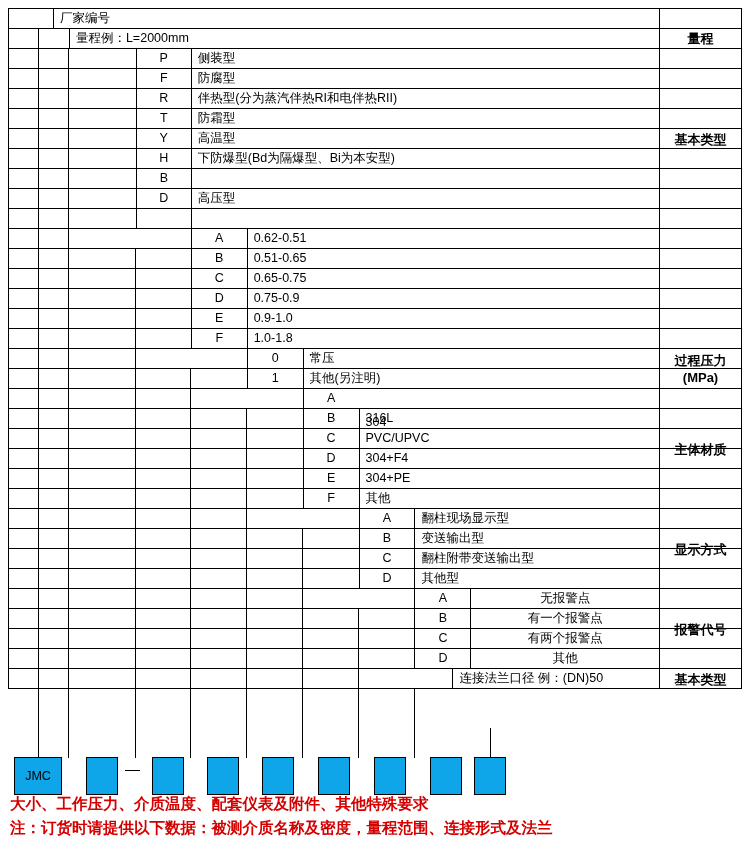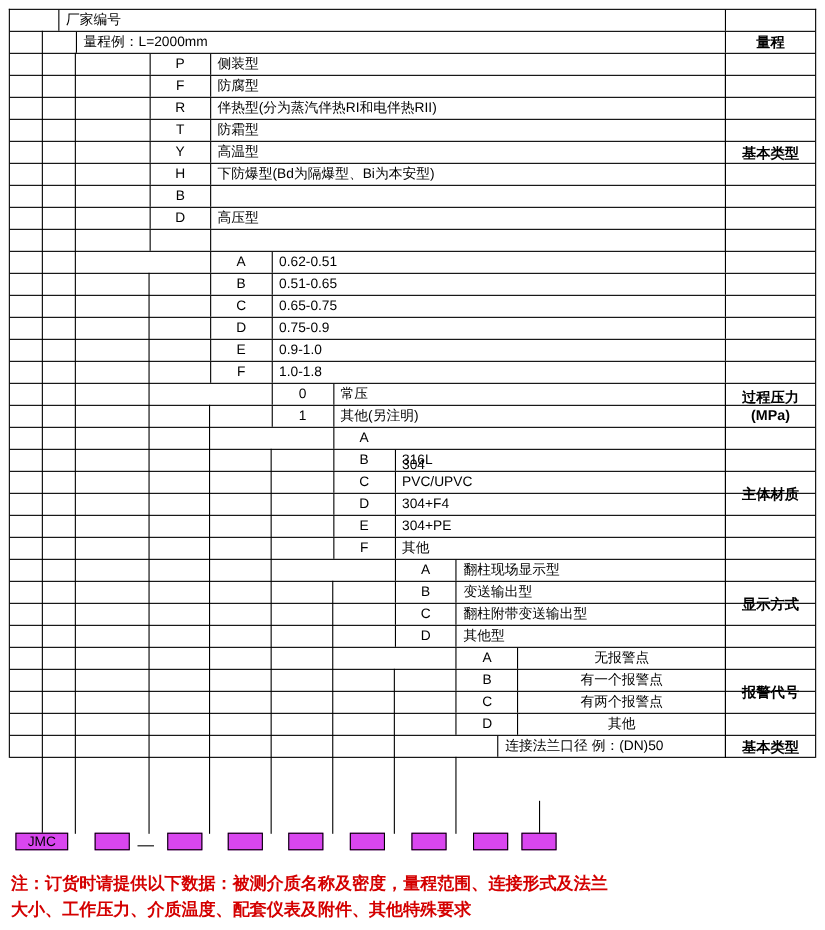--- a/index.html
+++ b/index.html
@@ -73,23 +73,23 @@
   }
 
   
   .boxrow {
     position: absolute;
     left: 0; top: 757px;
     width: 750px; height: 30px;
   }
   .cbox {
     position: absolute;
-    height: 16px;
+    height: 38px;
     border: 1px solid #000;
-    background: #d946ef;
+    background: #0ea5e9;
     display: flex;
     align-items: center;
     justify-content: center;
     font-size: 12.5px;
   }
   .dash {
     position: absolute;
     font-size: 15px;
     line-height: 24px;
   }
@@ -367,17 +367,17 @@
     <div class="cbox" style="left:152px; width:32px;"></div>
     <div class="cbox" style="left:207px; width:32px;"></div>
     <div class="cbox" style="left:262px; width:32px;"></div>
     <div class="cbox" style="left:318px; width:32px;"></div>
     <div class="cbox" style="left:374px; width:32px;"></div>
     <div class="cbox" style="left:430px; width:32px;"></div>
     <div class="cbox" style="left:474px; width:32px;"></div>
   </div>
 
   <div class="note">
+    <div>大小、工作压力、介质温度、配套仪表及附件、其他特殊要求</div>
     <div>注：订货时请提供以下数据：被测介质名称及密度，量程范围、连接形式及法兰</div>
-    <div>大小、工作压力、介质温度、配套仪表及附件、其他特殊要求</div>
   </div>
 
 </div>
 
 </body></html>

